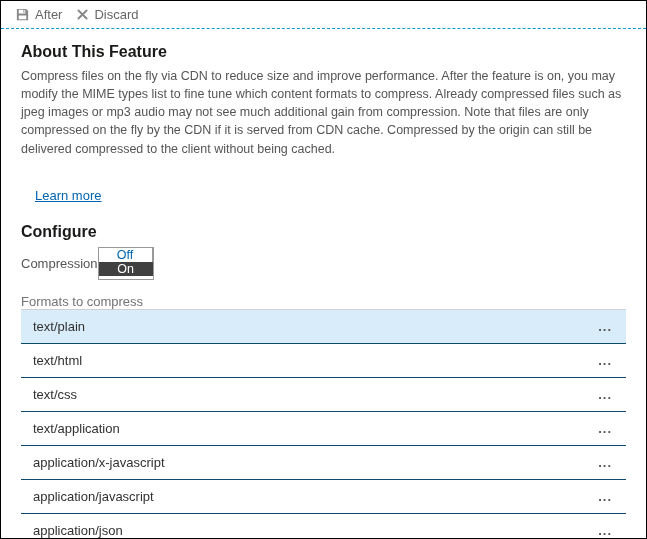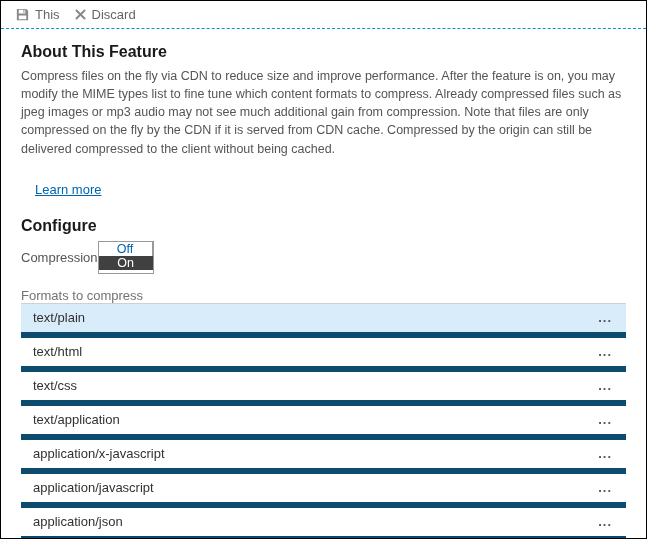--- a/index.html
+++ b/index.html
@@ -33,21 +33,21 @@
   h2.section-title {
     font-size: 16px;
     font-weight: 700;
     margin-bottom: 6px;
     color: #1b1a19;
   }
   .desc {
     font-size: 12.5px;
     color: #555;
     line-height: 1.45;
-    margin-bottom: 20px;
+    margin-bottom: 26px;
   }
   .learn-link {
     color: #0064b0;
     text-decoration: underline;
     font-size: 13px;
     cursor: pointer;
     display: inline-block;
     margin: 4px 0 20px 14px;
   }
   .config-row {
@@ -72,21 +72,21 @@
     cursor: pointer;
   }
   .toggle .off { background: #fff; color: #0064b0; border-right: 1px solid #999;}
   .toggle .on  { background: #404040; color: #fff; }
   .formats-label { color: #737373; font-size: 13px; }
   .formats-list { border-top: 1px solid #d0d0d0; }
   .format-row {
     display: flex;
     align-items: center;
     justify-content: space-between;
-    border-bottom: 6px solid #0c4a6e;
+    border-bottom: 1px solid #0c4a6e;
     height: 34px;
     padding: 0 10px 0 12px;
     font-size: 13px;
   }
   .format-row.selected { background: #d9ecfa; }
   .more-btn {
     font-weight: 700;
     letter-spacing: 1px;
     color: #555;
     cursor: pointer;
@@ -96,21 +96,21 @@
 </head>
 <body>
 
 <div class="toolbar">
   <div class="toolbar-btn">
     <span class="icon">
       <svg width="15" height="15" viewBox="0 0 16 16">
           <path fill="#888" d="M2 2h10l2 2v10H2V2zm2 1v4h7V3H4zm0 10h8V9H4v4zM9 3h1v3H9V3z"></path>
         </svg>
     </span>
-    <span>This</span>
+    <span>After</span>
   </div>
   <div class="toolbar-btn">
     <span class="icon">
       <svg width="13" height="13" viewBox="0 0 16 16">
           <path stroke="#888" stroke-width="2.4" stroke-linecap="round" d="M3 3l10 10M13 3L3 13"></path>
         </svg>
     </span>
     <span>Discard</span>
   </div>
 </div>

